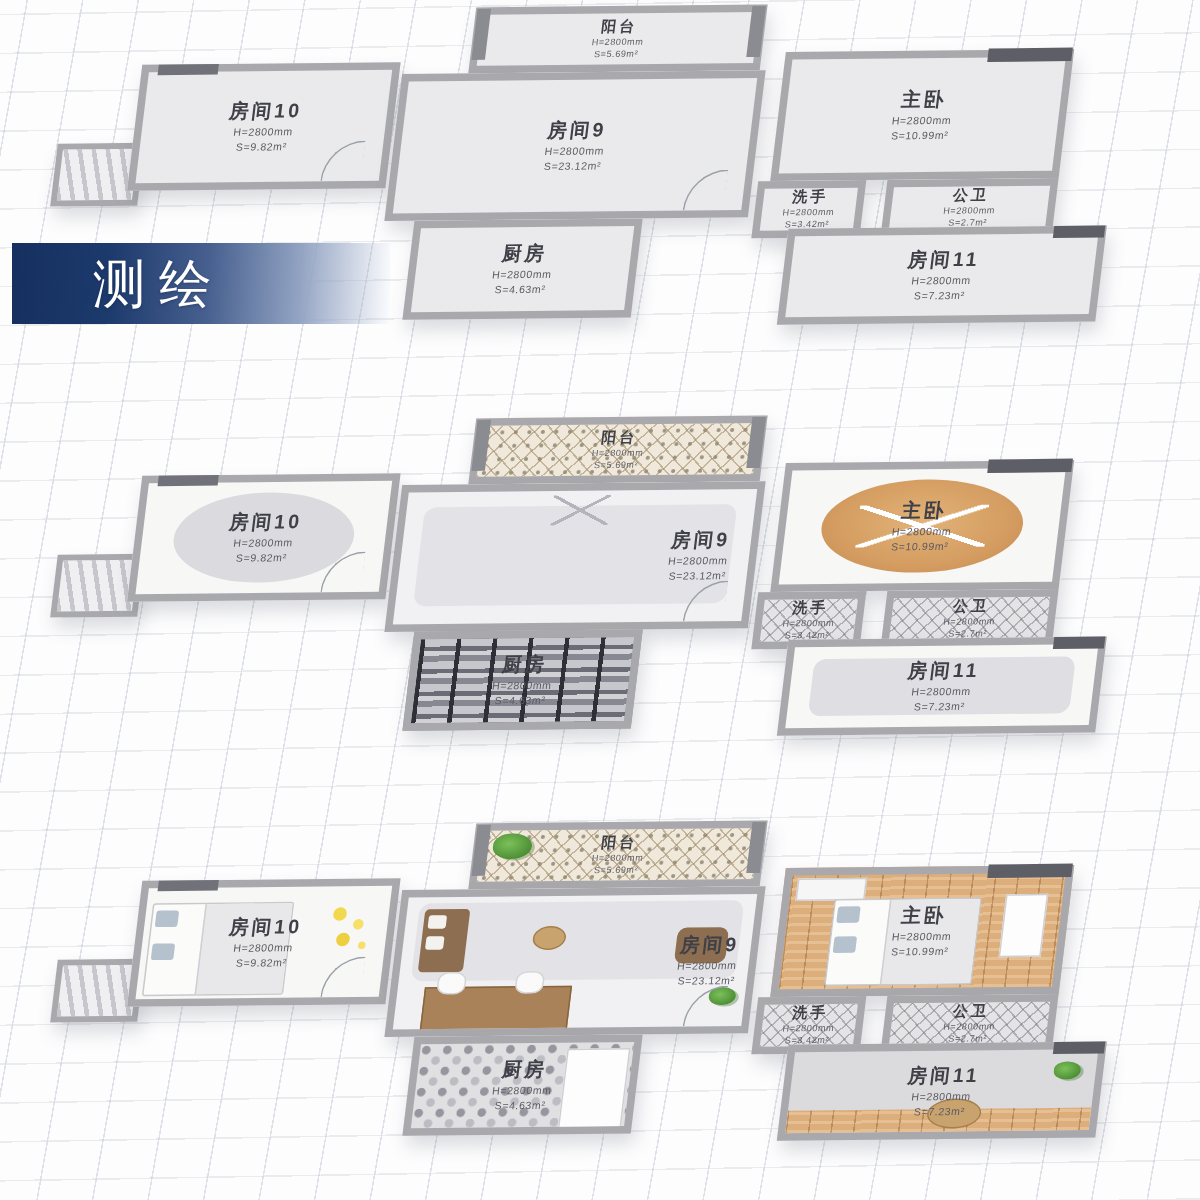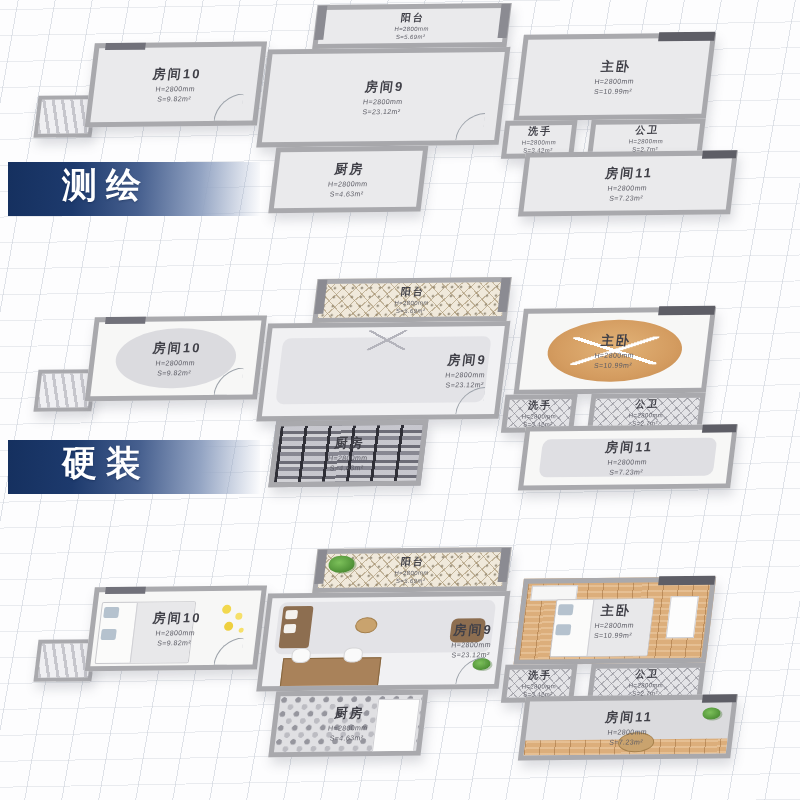--- a/index.html
+++ b/index.html
@@ -14,22 +14,22 @@
       repeating-linear-gradient(90deg, rgba(198,204,214,.55) 0 1px, transparent 1px 37px),
       repeating-linear-gradient(0deg, rgba(203,208,216,.40) 0 1px, transparent 1px 26px);
     transform:skewX(-11deg) rotate(-1deg);}
 
   
   .band{position:absolute;left:0;width:800px;height:268px;}
   .b1{top:0;} .b2{top:266px;} .b3{top:532px;}
 
   
   .stage{position:absolute;left:8px;width:252px;height:54px;z-index:40;
-    display:flex;align-items:flex-start;box-sizing:border-box;padding-left:54px;
-    color:#fff;font-size:35px;font-weight:bold;letter-spacing:9px;
+    display:flex;align-items:center;box-sizing:border-box;padding-left:54px;
+    color:#fff;font-size:35px;font-weight:normal;letter-spacing:9px;
     text-shadow:0 1px 2px rgba(10,25,60,.35);
     background:linear-gradient(93deg,#15305f 0%,#1d3a6d 26%,#47608f 52%,#93a4c3 76%,rgba(235,240,248,.06) 100%);}
   .b1 .stage{top:162px;} .b2 .stage{top:174px;} .b3 .stage{top:203px;}
 
   
   .plan{position:absolute;left:36px;width:716px;height:225px;
     transform:skewX(-7.5deg) rotate(-.6deg);z-index:10;}
   .b1 .plan{top:4px;} .b2 .plan{top:12px;} .b3 .plan{top:16px;}
 
   .room{position:absolute;box-sizing:border-box;border:5px solid #a9a9ad;
@@ -268,23 +268,20 @@
           <div class="inner">
           <div class="rug-rect" style="left:14px;right:14px;top:8px;bottom:8px;background:#dfdfe3;"></div>
           </div>
         <div class="rl">
           <span class="nm">房间11</span>
           <span class="mt">H=2800mm</span>
           <span class="mt">S=7.23m²</span>
         </div>
       </div>
     </div>
-    <div class="stage">
-      <span>硬装</span>
-    </div>
   </div>
 
   <div class="band b3">
     <div class="plan">
       <div class="room r-balcony"></div>
       <div class="room r-room10 floor-white">
           <div class="inner">
           <div class="bed" style="left:4px;top:10px;width:92px;height:60px;">
             <div class="pillow" style="left:2px;top:4px;"></div>
             <div class="pillow" style="left:2px;top:26px;"></div>

